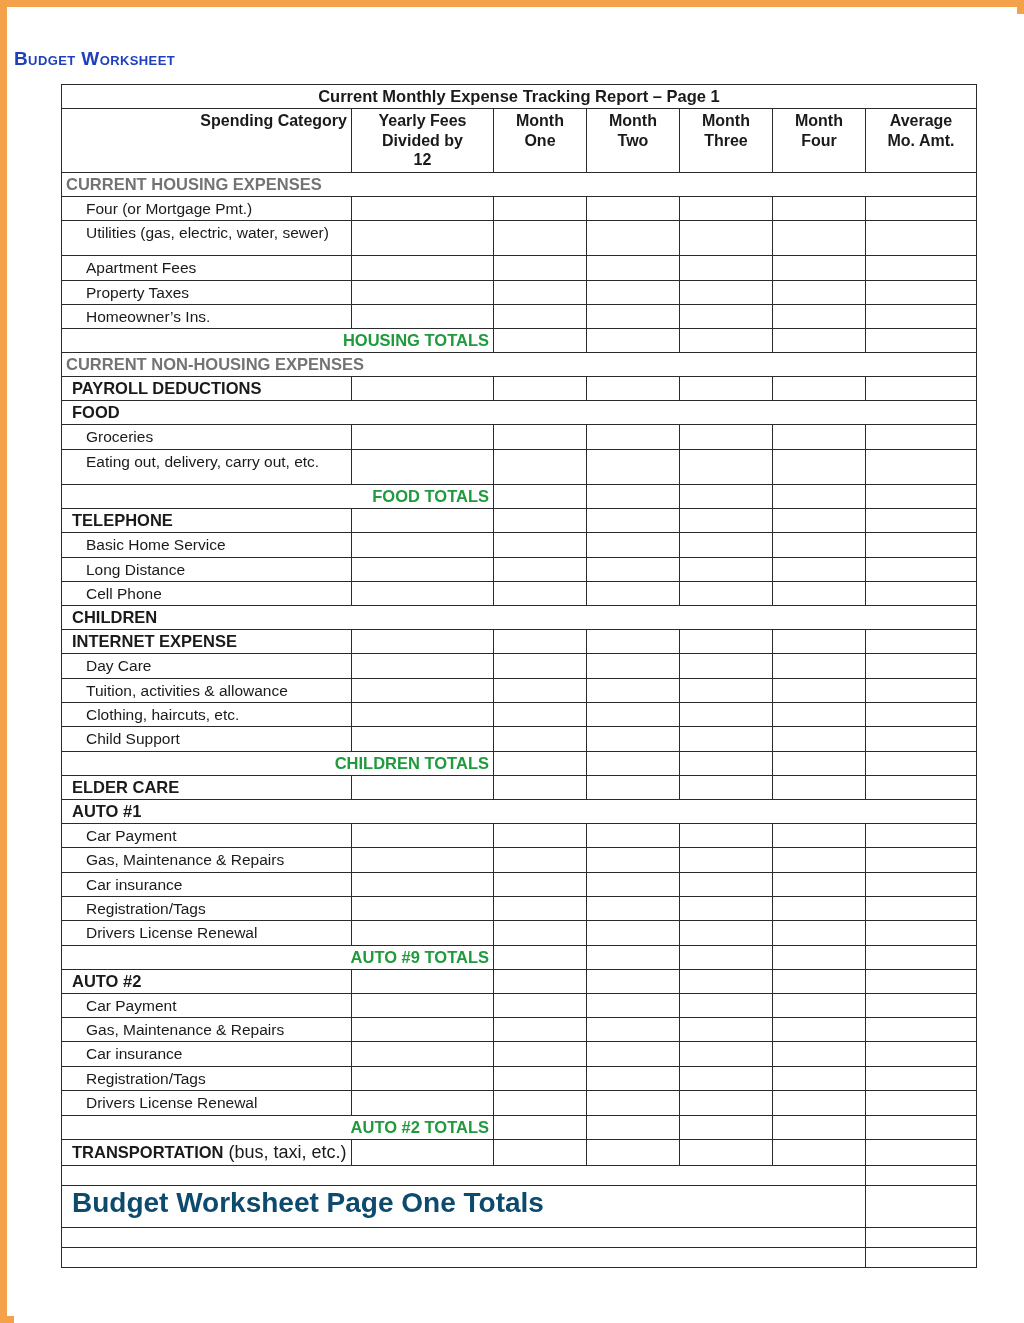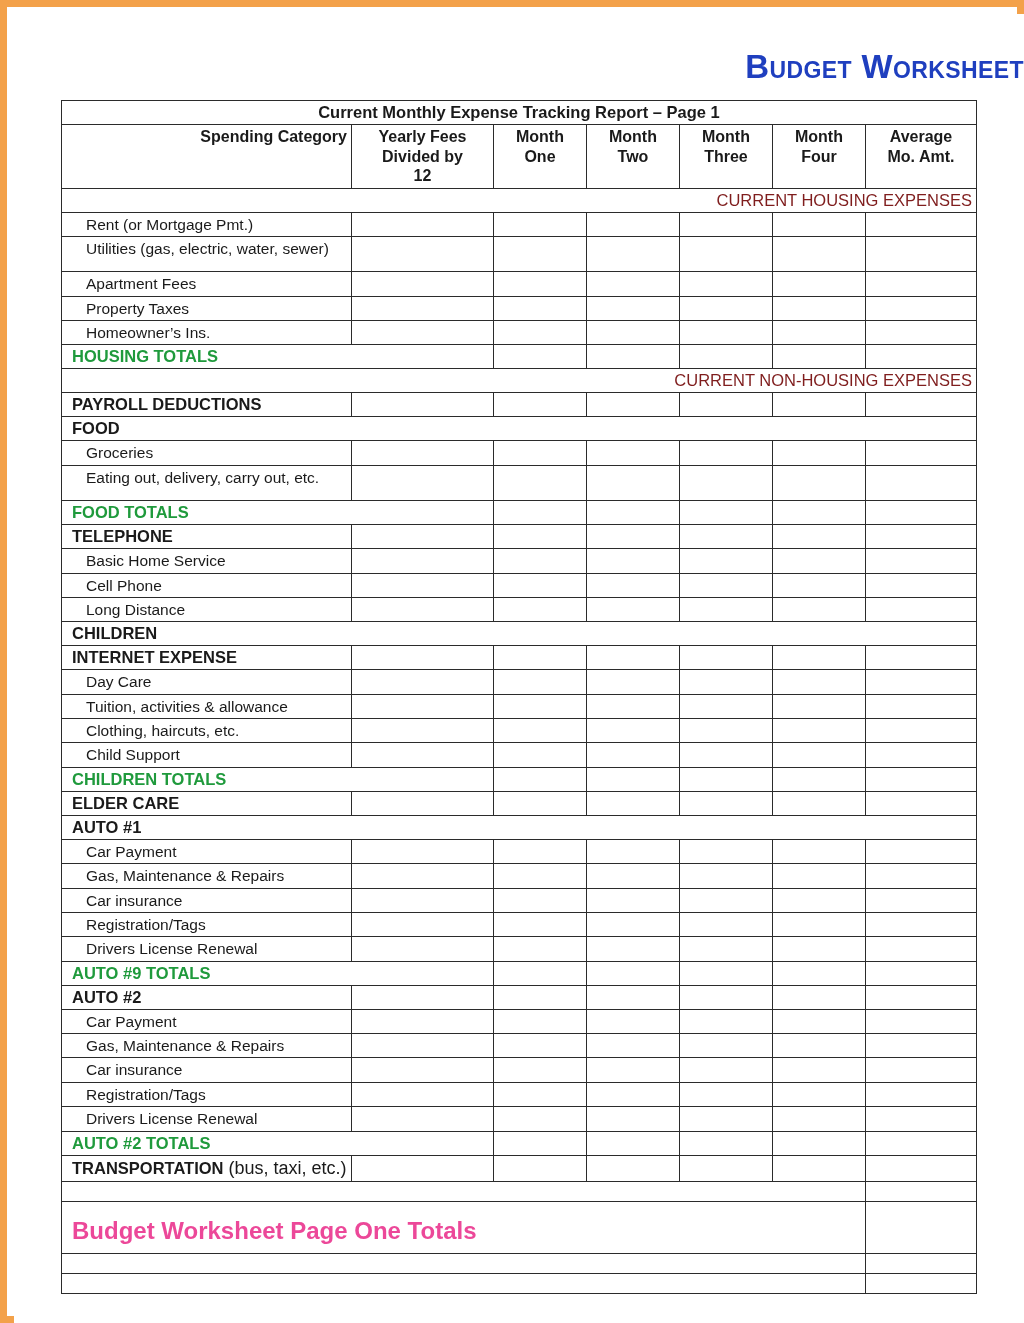--- a/index.html
+++ b/index.html
@@ -26,24 +26,24 @@
   .sheet {
     position: absolute;
     top: 7px;
     left: 7px;
     width: 1010px;
     height: 1309px;
     background: #ffffff;
     box-sizing: border-box;
   }
   .doc-title {
-    text-align: right;
+    text-align: left;
     color: #1f3fbf;
     font-weight: bold;
-    font-size: 33px;
+    font-size: 19px;
     letter-spacing: 0.4px;
     padding-top: 34px;
     padding-bottom: 14px;
     font-variant: small-caps;
     text-transform: none;
   }
   table.budget {
     border-collapse: collapse;
     table-layout: fixed;
     margin: 0 auto;
@@ -76,23 +76,23 @@
     font-size: 16px;
     line-height: 1.22;
     padding: 5px 3px 7px 3px;
     vertical-align: top;
   }
   .head-row td.cat {
     vertical-align: top;
     text-align: right;
   }
   .section-row td {
-    text-align: right;
-    font-weight: normal;
-    color: #7f1d1d;
+    text-align: left;
+    font-weight: bold;
+    color: #737373;
     font-size: 16.5px;
     padding: 3px 0 4px 0;
   }
   .item td.label {
     padding-left: 24px;
     font-size: 15.5px;
     white-space: normal;
     line-height: 1.25;
   }
   .item.wrap td.label {
@@ -106,27 +106,28 @@
   }
   .bold-item td.label .sub {
     font-weight: normal;
     font-size: 18px;
   }
   .totals-row td.label {
     padding-left: 10px;
     font-weight: bold;
     color: #1f9a3c;
     font-size: 16.5px;
+    text-align: right;
   }
   .grand-row td.label {
     padding-left: 10px;
     font-weight: bold;
-    color: #ec4899;
-    font-size: 24px;
-    padding-top: 15px;
+    color: #0c4a6e;
+    font-size: 28px;
+    padding-top: 1px;
     padding-bottom: 8px;
   }
   .blank-tall td { height: 26px; }
   .data-cell { background: #ffffff; }
 </style>
 </head>
 <body>
 
 <div class="page-frame">
   <div class="sheet">
@@ -176,21 +177,21 @@
             <div>Average</div>
             <div>Mo. Amt.</div>
           </td>
         </tr>
 
         <tr class="section-row">
           <td colspan="7">CURRENT HOUSING EXPENSES</td>
         </tr>
 
         <tr class="item">
-          <td class="label">Rent (or Mortgage Pmt.)</td>
+          <td class="label">Four (or Mortgage Pmt.)</td>
           <td class="data-cell"></td>
           <td class="data-cell"></td>
           <td class="data-cell"></td>
           <td class="data-cell"></td>
           <td class="data-cell"></td>
           <td class="data-cell"></td>
         </tr>
         <tr class="item wrap">
           <td class="label">Utilities (gas, electric, water, sewer)</td>
           <td class="data-cell"></td>
@@ -291,30 +292,30 @@
         <tr class="item">
           <td class="label">Basic Home Service</td>
           <td class="data-cell"></td>
           <td class="data-cell"></td>
           <td class="data-cell"></td>
           <td class="data-cell"></td>
           <td class="data-cell"></td>
           <td class="data-cell"></td>
         </tr>
         <tr class="item">
+          <td class="label">Long Distance</td>
+          <td class="data-cell"></td>
+          <td class="data-cell"></td>
+          <td class="data-cell"></td>
+          <td class="data-cell"></td>
+          <td class="data-cell"></td>
+          <td class="data-cell"></td>
+        </tr>
+        <tr class="item">
           <td class="label">Cell Phone</td>
-          <td class="data-cell"></td>
-          <td class="data-cell"></td>
-          <td class="data-cell"></td>
-          <td class="data-cell"></td>
-          <td class="data-cell"></td>
-          <td class="data-cell"></td>
-        </tr>
-        <tr class="item">
-          <td class="label">Long Distance</td>
           <td class="data-cell"></td>
           <td class="data-cell"></td>
           <td class="data-cell"></td>
           <td class="data-cell"></td>
           <td class="data-cell"></td>
           <td class="data-cell"></td>
         </tr>
 
         <tr class="bold-item">
           <td class="label" colspan="7">CHILDREN</td>

